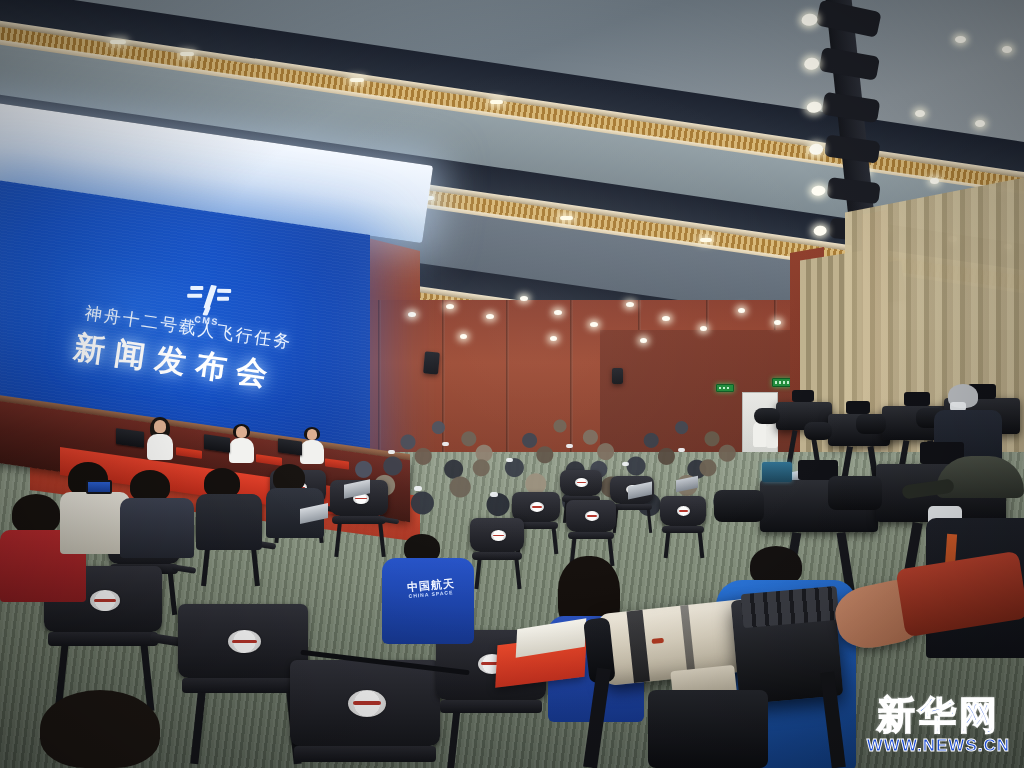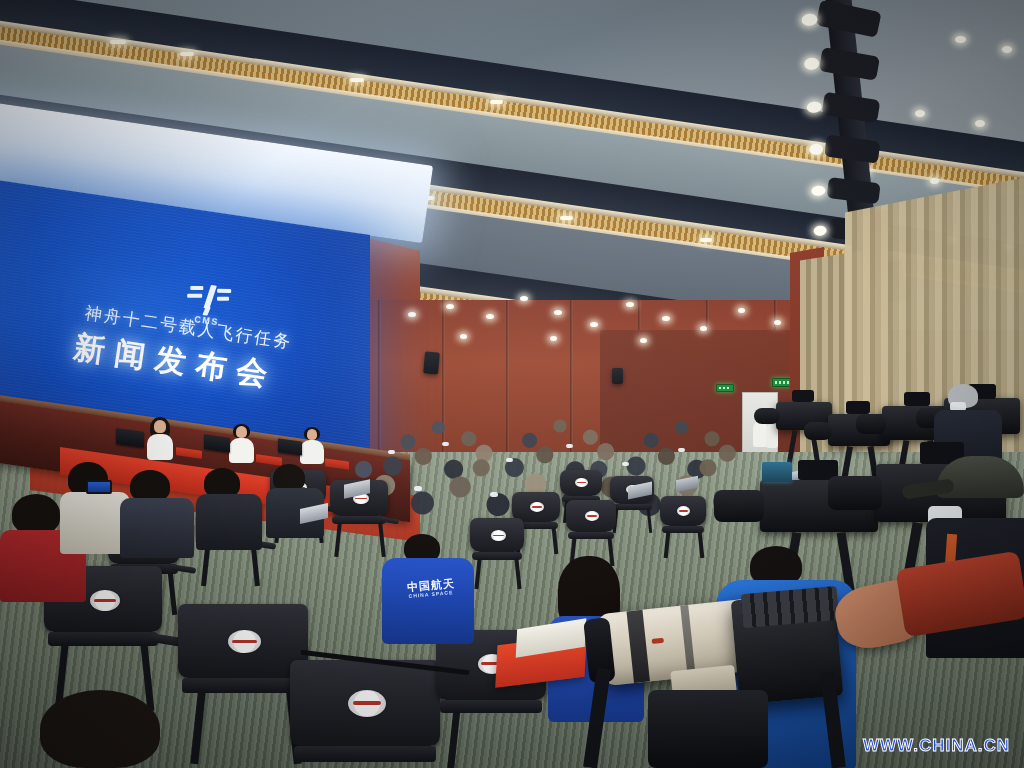--- a/index.html
+++ b/index.html
@@ -651,16 +651,17 @@
   <div class="lay" id="hand"></div>
   <div class="lay" id="redrig"></div>
   <div class="lay" style="left:648px;top:690px;width:120px;height:78px;background:linear-gradient(180deg,#25272d,#0c0d11);border-radius:8px;"></div>
   <div class="lay" style="left:590px;top:668px;width:14px;height:100px;background:#131419;transform:rotate(8deg);"></div>
   <div class="lay" style="left:826px;top:672px;width:14px;height:96px;background:#141519;transform:rotate(-7deg);"></div>
   <div class="lay" style="left:300px;top:660px;width:170px;height:5px;background:#0e0f13;border-radius:3px;transform:rotate(7deg);"></div>
 
   <div class="lay" id="grade"></div>
 
   <div class="lay" id="watermark">
-    <div id="wmUrl">WWW.CHINA.CN</div>
+    <div id="wmCn">新华网</div>
+    <div id="wmUrl">WWW.NEWS.CN</div>
   </div>
 
 </div>
 
 </body></html>

